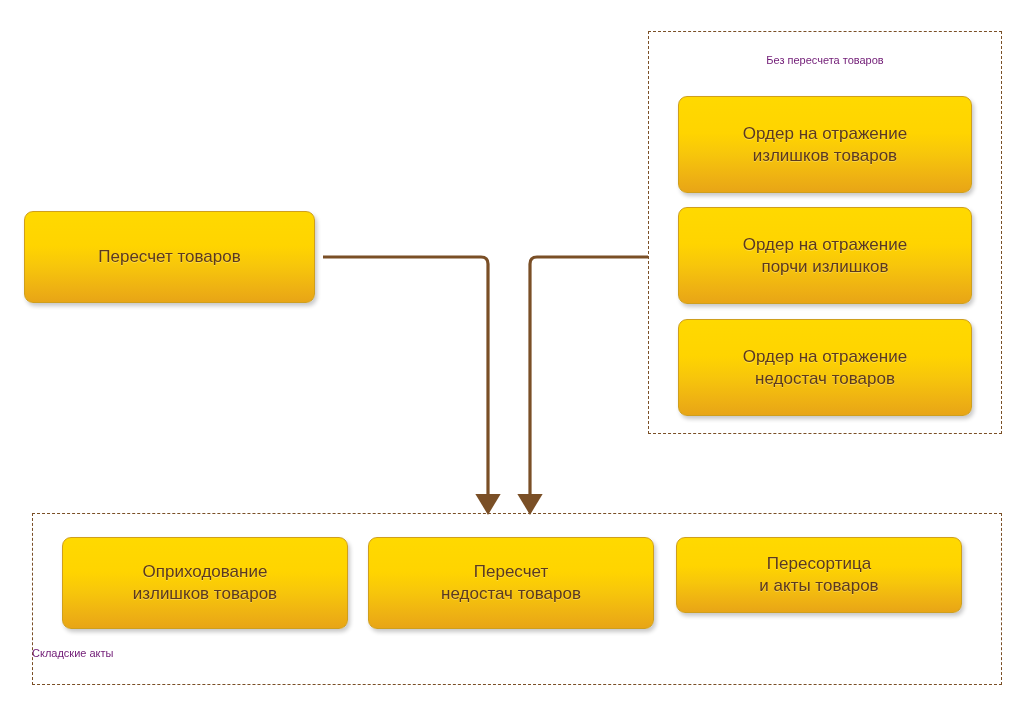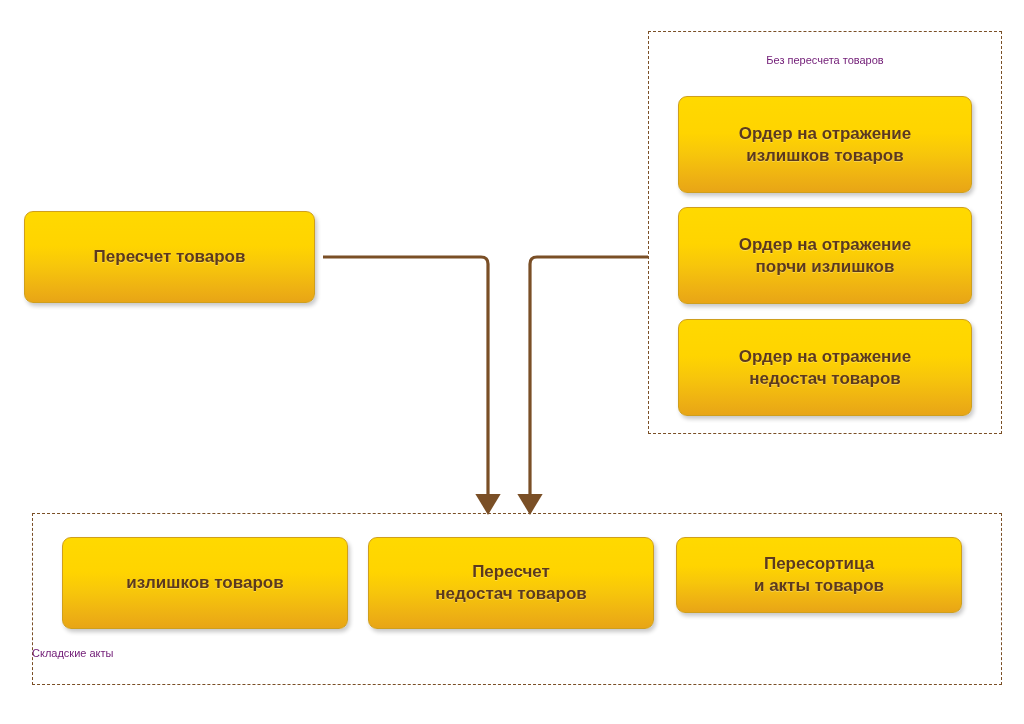--- a/index.html
+++ b/index.html
@@ -49,21 +49,20 @@
     box-shadow: 2px 3px 4px rgba(0, 0, 0, 0.22);
     display: flex;
     align-items: center;
     justify-content: center;
     text-align: center;
     color: #5c3a1e;
     font-size: 17px;
     line-height: 1.28;
     padding: 6px 8px;
     text-shadow: 0 1px 0 rgba(255, 255, 255, 0.28);
-    font-weight: bold;
   }
   .node span {
     display: block;
   }
 
   
   #connectors {
     position: absolute;
     left: 0;
     top: 0;
@@ -117,20 +116,21 @@
       <span>недостач товаров</span>
     </span>
   </div>
 
   <div class="group" style="left:32px; top:513px; width:970px; height:172px;"></div>
 
   <div class="group-label" style="left:32px; top:648px; width:940px; ">Складские акты</div>
 
   <div class="node" style="left:62px; top:537px; width:286px; height:92px;">
     <span>
+      <span>Оприходование</span>
       <span>излишков товаров</span>
     </span>
   </div>
 
   <div class="node" style="left:368px; top:537px; width:286px; height:92px;">
     <span>
       <span>Пересчет</span>
       <span>недостач товаров</span>
     </span>
   </div>

